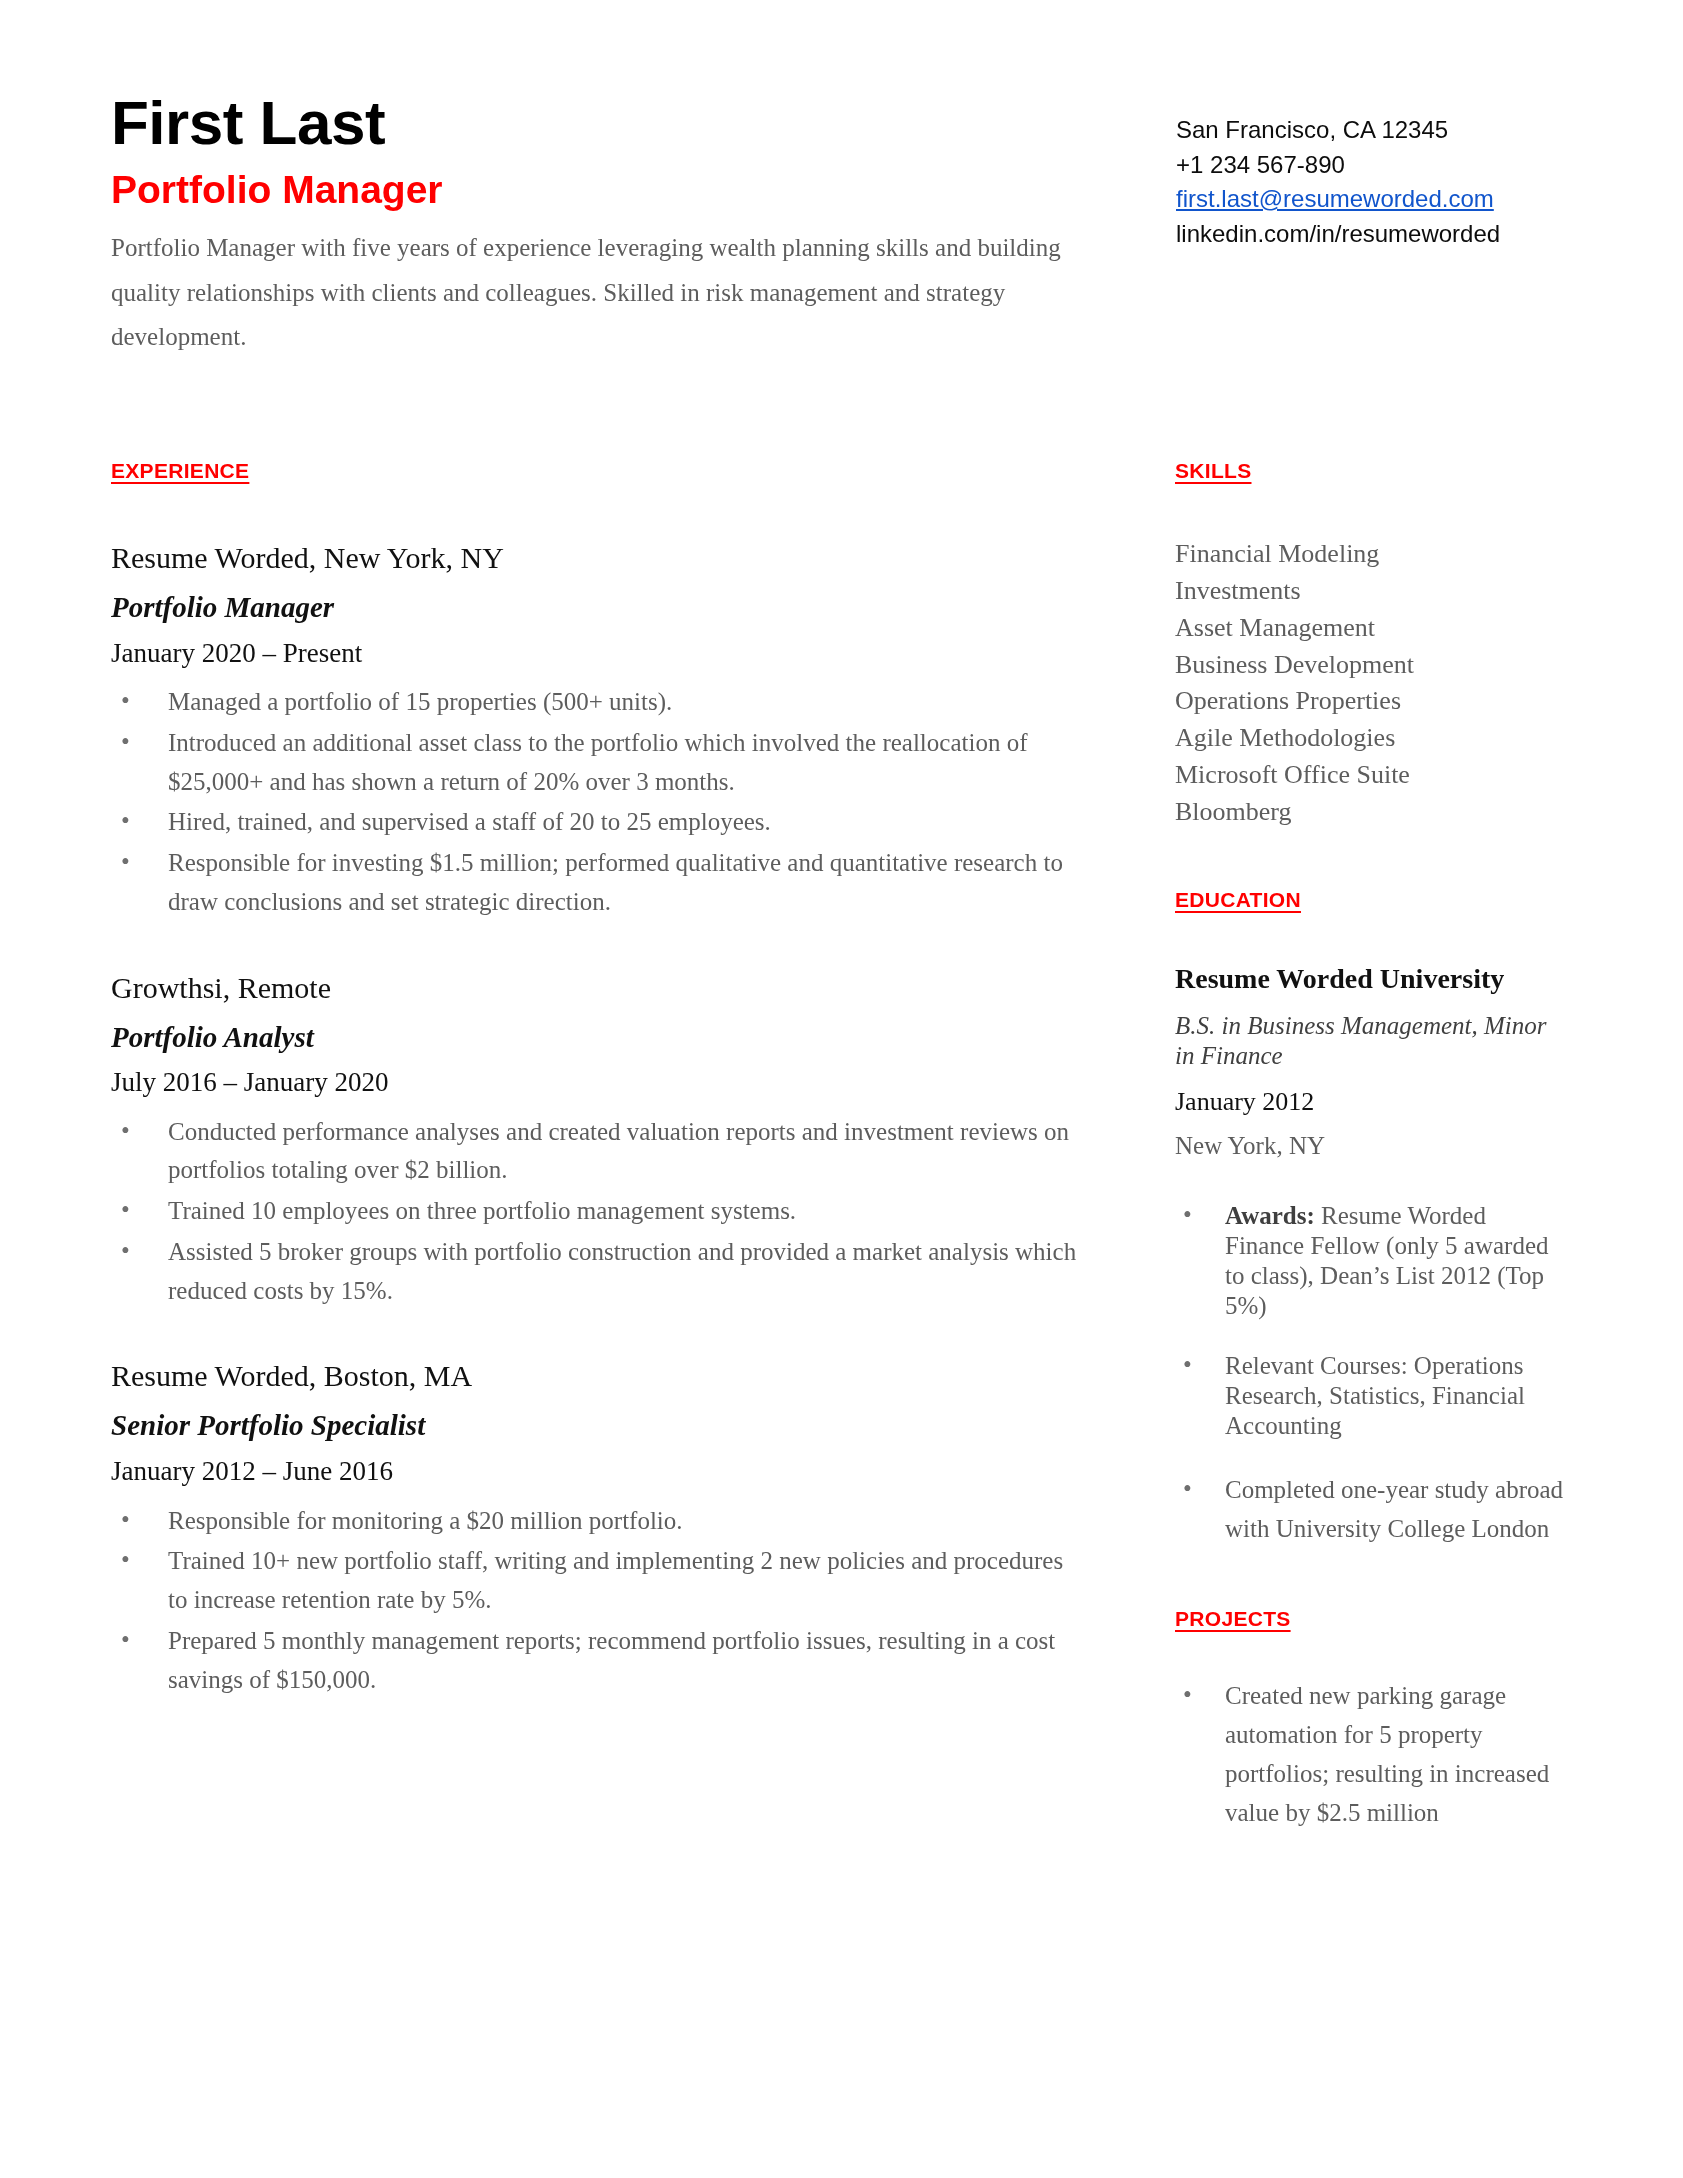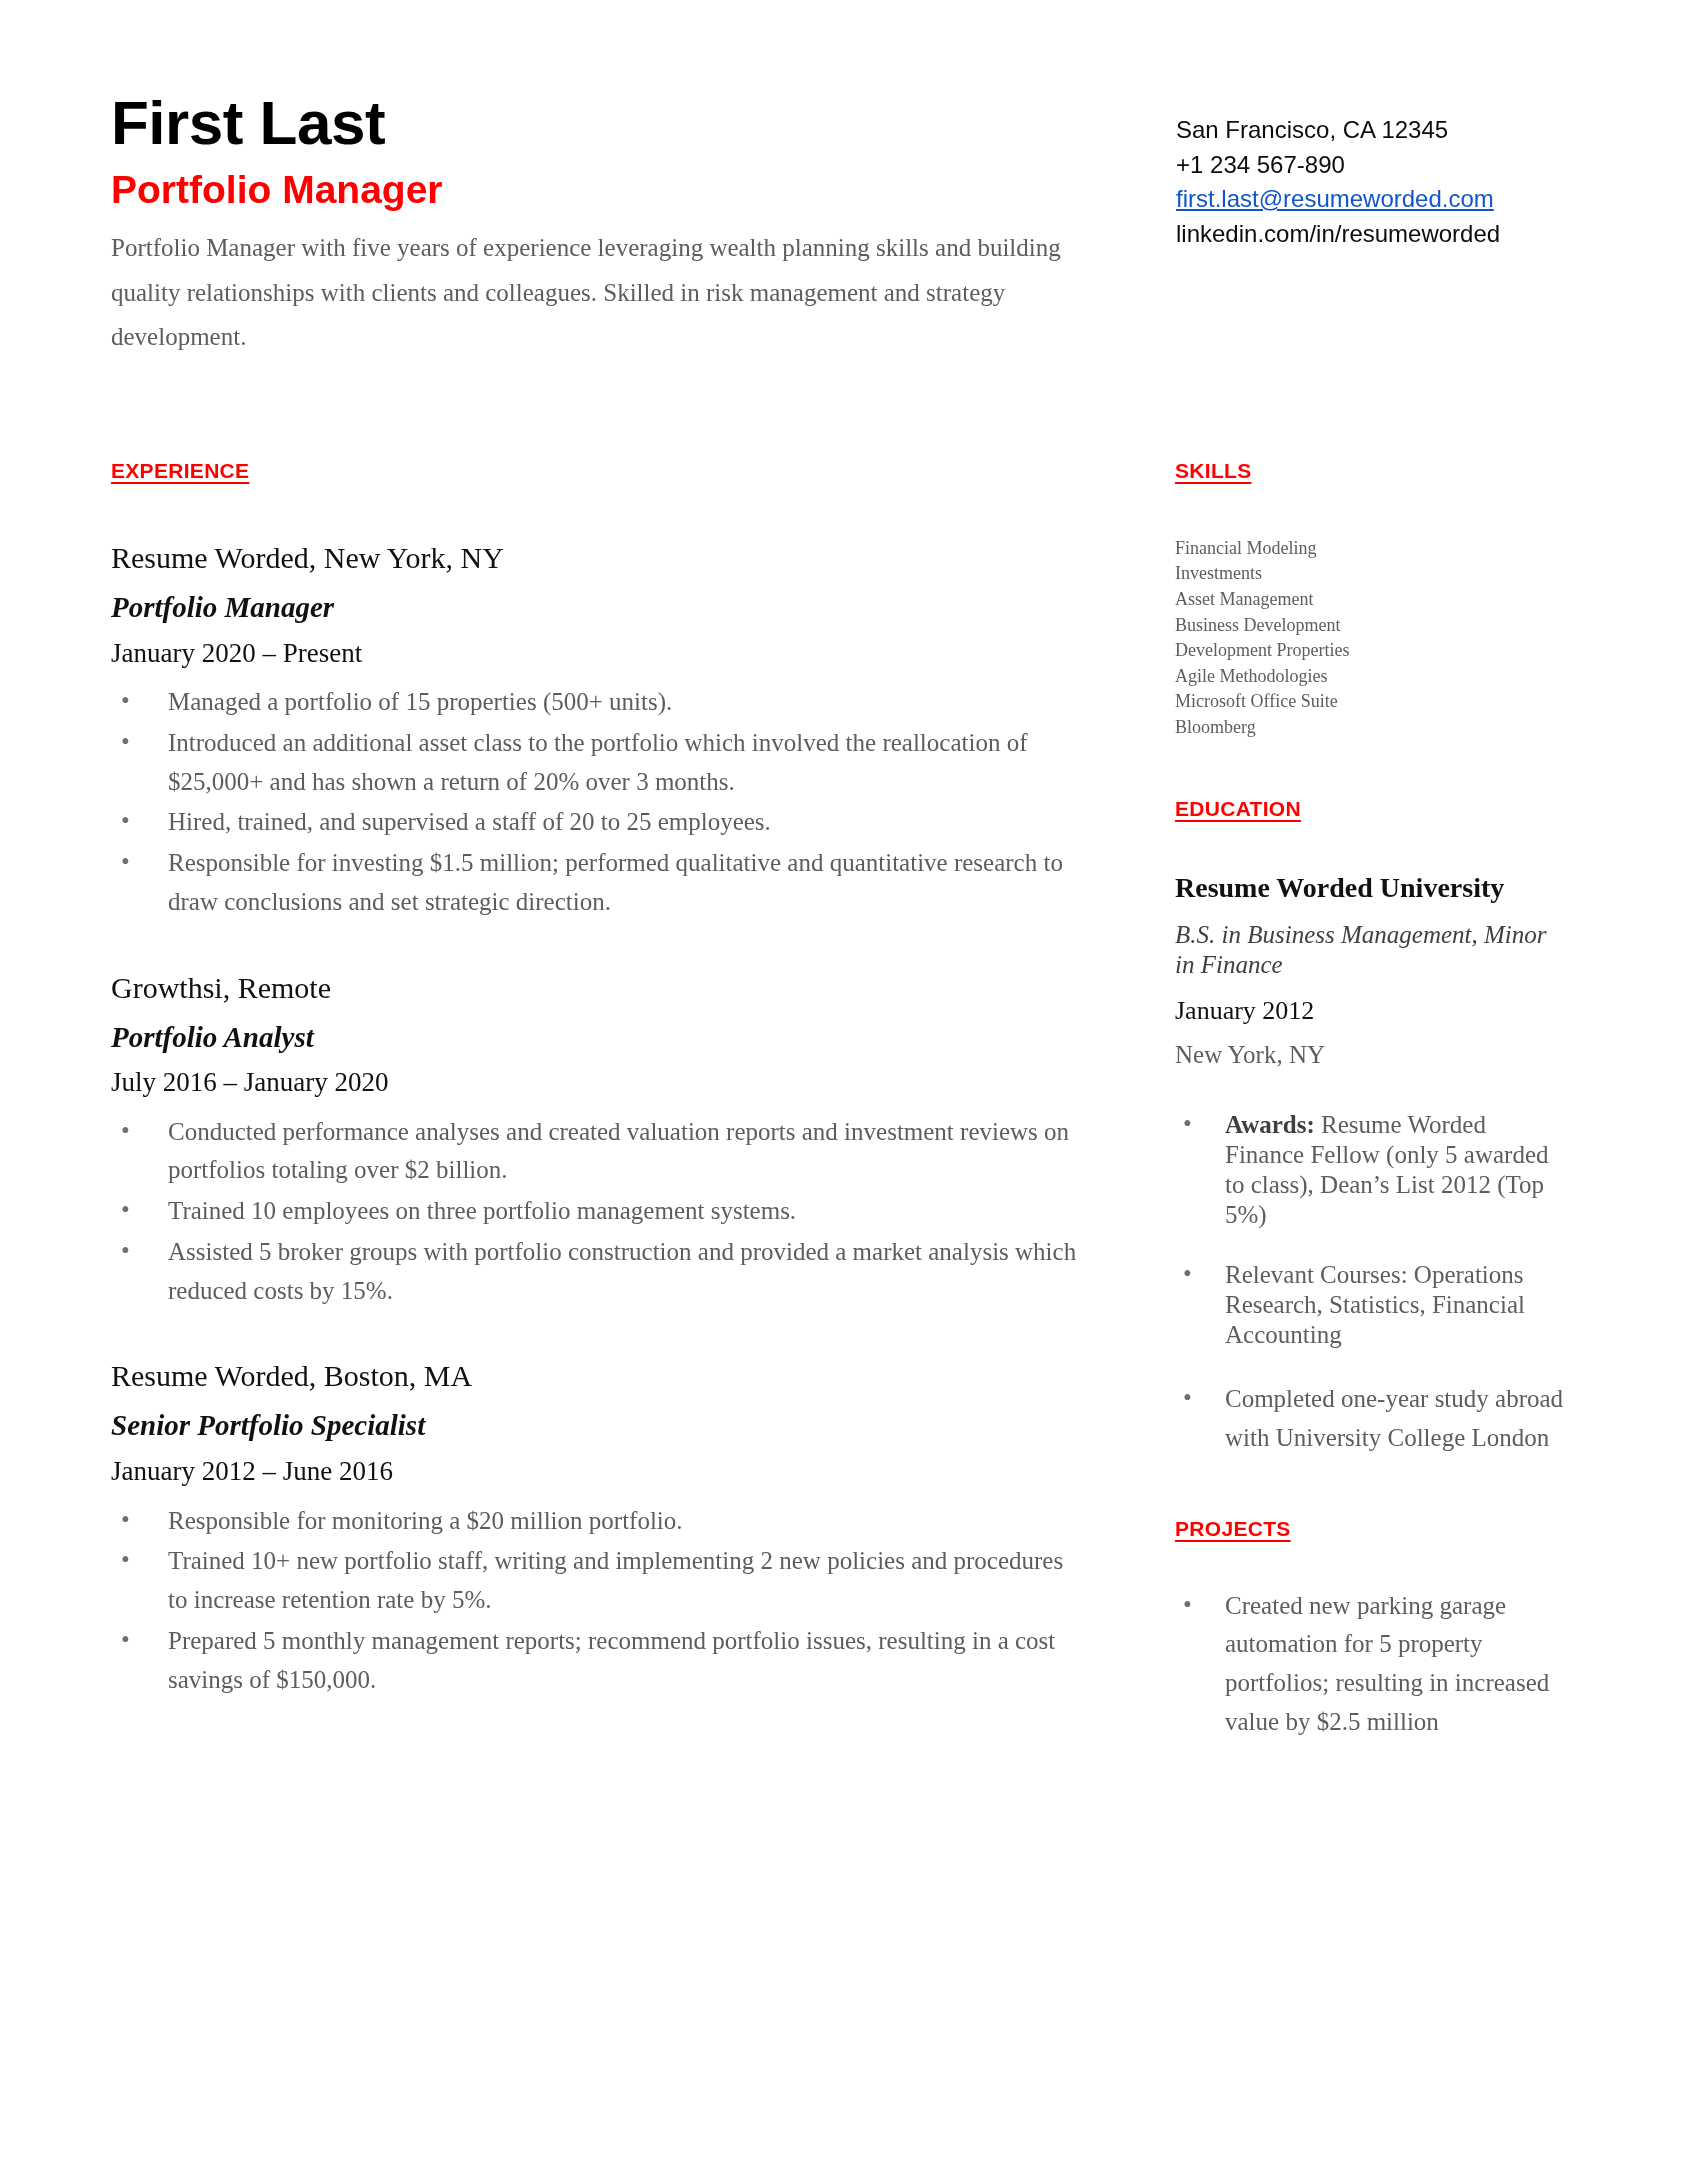--- a/index.html
+++ b/index.html
@@ -139,21 +139,21 @@
     left: 10px;
     top: -1px;
     font-size: 25px;
     color: #6f6f6f;
     line-height: 1.55;
   }
 
   
   .skills-list {
     margin-top: 53px;
-    font-size: 18px;
+    font-size: 26px;
     line-height: 1.42;
     color: #5d5d5d;
   }
   .skills-list div { white-space: nowrap; }
 
   .edu-head { margin-top: 57px; }
   .edu-block { margin-top: 51px; }
   .edu-school {
     font-weight: bold;
     font-size: 28px;
@@ -292,21 +292,21 @@
     <div class="col-gap"></div>
 
     <div class="col-right">
 
       <div class="section-head">SKILLS</div>
       <div class="skills-list">
         <div>Financial Modeling</div>
         <div>Investments</div>
         <div>Asset Management</div>
         <div>Business Development</div>
-        <div>Development Properties</div>
+        <div>Operations Properties</div>
         <div>Agile Methodologies</div>
         <div>Microsoft Office Suite</div>
         <div>Bloomberg</div>
       </div>
 
       <div class="section-head edu-head">EDUCATION</div>
       <div class="edu-block">
         <div class="edu-school">Resume Worded University</div>
         <div class="edu-degree">B.S. in Business Management, Minor in Finance</div>
         <div class="edu-date">January 2012</div>

